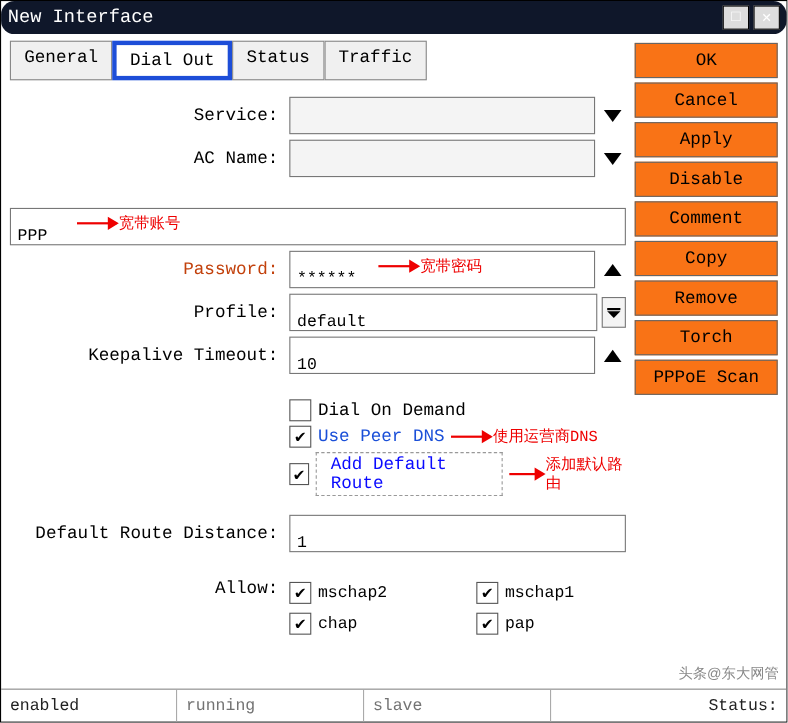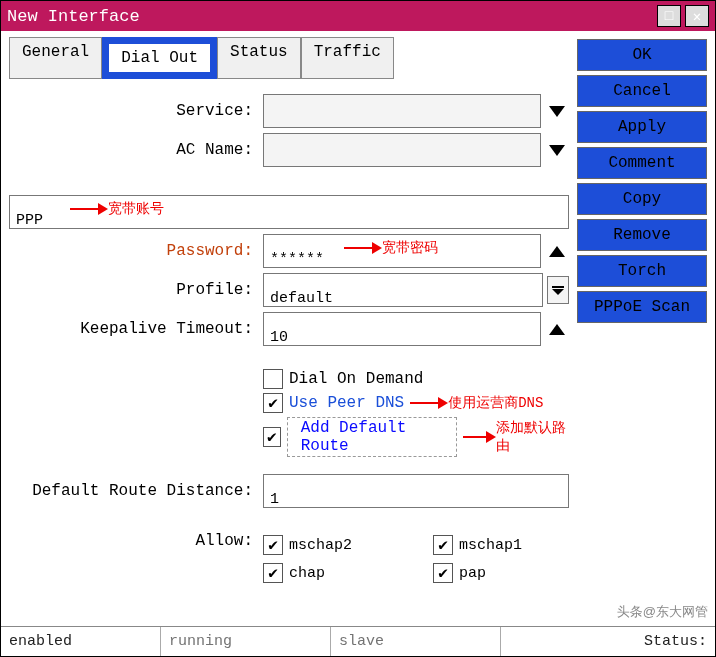--- a/index.html
+++ b/index.html
@@ -9,26 +9,27 @@
   background: #fff;
 }
 .window {
   width: 716px;
   height: 657px;
   border: 1px solid #000;
   display: flex;
   flex-direction: column;
 }
 .titlebar {
-  background: #be185d;
+  background: #0f172a;
   color: #fff;
   display: flex;
   align-items: center;
   padding: 4px 6px;
   height: 30px;
+  border-radius: 12px;
 }
 .titlebar-text { flex: 1; font-size: 17px; }
 .titlebar-btns { display: flex; gap: 4px; }
 .tb-btn {
   width: 24px; height: 22px;
   background: #ddd;
   border: 1px solid #000;
   display: flex; align-items: center; justify-content: center;
   font-size: 14px; font-weight: bold;
   cursor: pointer;
@@ -44,21 +45,21 @@
 .tabs { display: flex; gap: 0; margin-bottom: 6px; }
 .tab {
   padding: 5px 12px;
   background: #f0f0f0;
   border: 1px solid #888;
   border-bottom: 1px solid #888;
   cursor: pointer;
   font-size: 16px;
 }
 .tab.active {
-  border: 7px solid #1d4ed8;
+  border: 4px solid #1d4ed8;
   background: #fff;
 }
 .form { flex: 1; padding: 4px 0; }
 .row {
   display: flex;
   align-items: center;
   margin: 5px 0;
   min-height: 30px;
 }
 .lbl {
@@ -171,21 +172,21 @@
 .right {
   width: 130px;
   display: flex;
   flex-direction: column;
   gap: 4px;
   padding-top: 2px;
 }
 .btn {
   height: 32px;
   border: 1px solid #666;
-  background: #1d4ed8;
+  background: #f97316;
   font-family: inherit;
   font-size: 16px;
   cursor: pointer;
 }
 .statusbar {
   height: 30px;
   border-top: 1px solid #888;
   display: flex;
 }
 .status-cell {
@@ -358,20 +359,21 @@
           </div>
         </div>
 
       </div>
     </div>
 
     <div class="right">
       <button class="btn">OK</button>
       <button class="btn">Cancel</button>
       <button class="btn">Apply</button>
+      <button class="btn">Disable</button>
       <button class="btn">Comment</button>
       <button class="btn">Copy</button>
       <button class="btn">Remove</button>
       <button class="btn">Torch</button>
       <button class="btn">PPPoE Scan</button>
     </div>
   </div>
 
   <div class="statusbar">
     <div class="status-cell first" style="width:160px">enabled</div>

